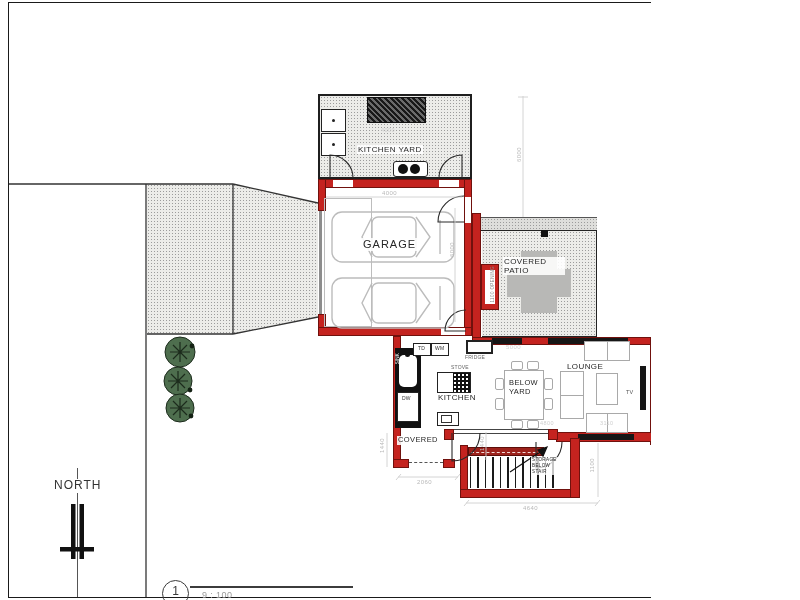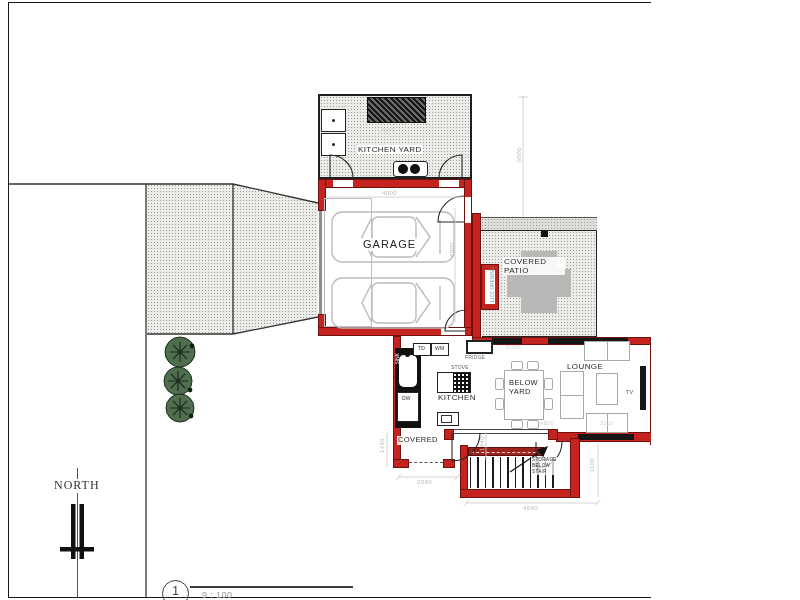--- a/index.html
+++ b/index.html
@@ -246,21 +246,21 @@
   <div class="dim v" style="left:449px; top:242px;">6000</div>
   <div class="dim" style="left:506px; top:344px; color:#d4d4d4;">5000</div>
   <div class="dim v" style="left:379px; top:438px;">1440</div>
   <div class="dim" style="left:417px; top:479px;">2060</div>
   <div class="dim v" style="left:479px; top:436px;">1440</div>
   <div class="dim" style="left:540px; top:420px; font-size:5.5px; color:#cfcfcf;">4800</div>
   <div class="dim" style="left:600px; top:420px; font-size:5.5px; color:#cfcfcf;">3110</div>
   <div class="dim" style="left:523px; top:505px;">4640</div>
   <div class="dim v" style="left:589px; top:458px;">1100</div>
 
-  <div class="lbl nobg" style="left:53px; top:479px; font-size:12px; color:#333; letter-spacing:1px; background:#fff;font-family:Liberation Serif, serif;">NORTH</div>
+  <div class="lbl nobg" style="left:53px; top:479px; font-size:12px; color:#333; letter-spacing:1px; background:#fff;">NORTH</div>
 
   <div class="abs" style="left:162px; top:580px; width:27px; height:27px; border:1.8px solid #3a3a3a; border-radius:50%;
               display:flex; align-items:flex-start; justify-content:center; font-size:12px; color:#3a3a3a; padding-top:3px;">
     <span>1</span>
   </div>
   <div class="abs" style="left:190px; top:586px; width:163px; height:2px; background:#3c3c3c;"></div>
   <div class="lbl nobg" style="left:201px; top:590px; font-size:9px; color:#9a9a9a;">9 : 100</div>
 
 </div>
 

